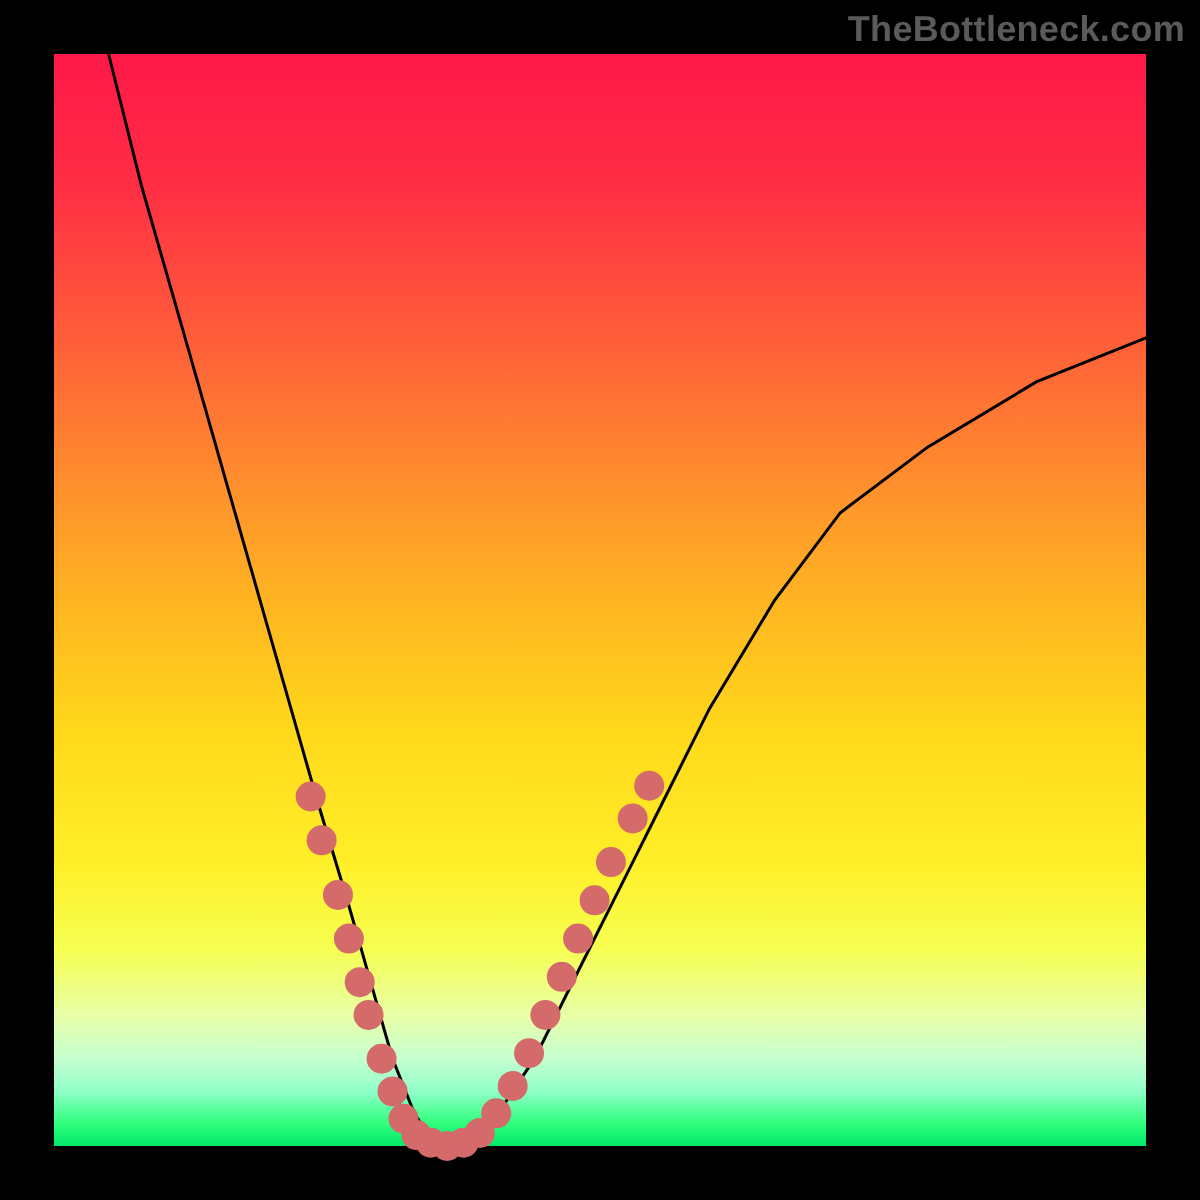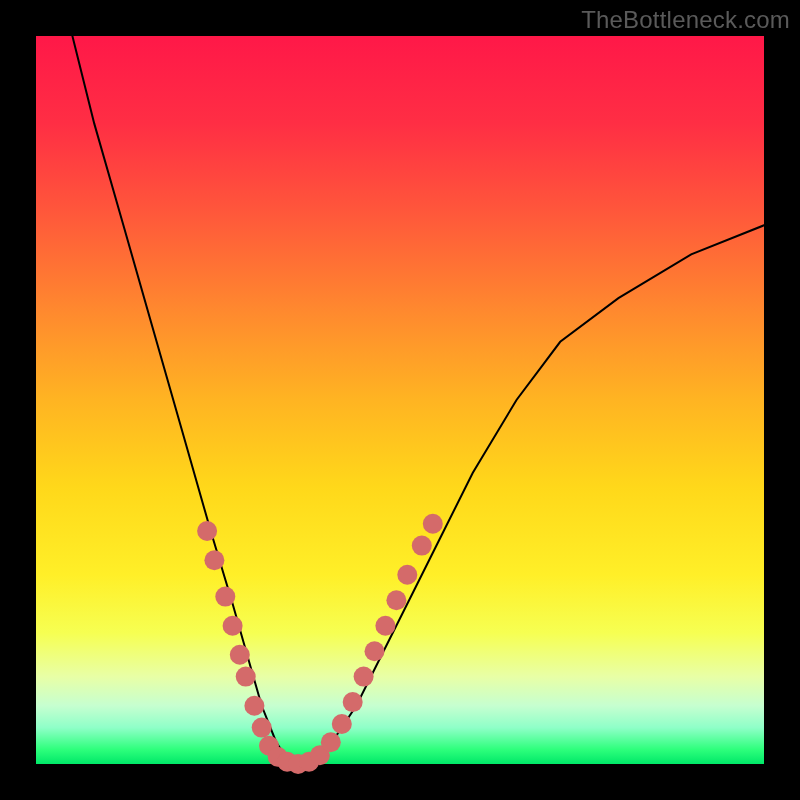--- a/index.html
+++ b/index.html
@@ -40,21 +40,21 @@
       #00e868 100%
     );
   }
   .watermark {
     position: absolute;
     top: 6px;
     right: 10px;
     font-family: Arial, Helvetica, sans-serif;
     font-size: 24px;
     color: #5a5a5a;
-    font-weight: 400;
+    font-weight: 700;
     letter-spacing: 0.2px;
     user-select: none;
   }
   svg.curve {
     position: absolute;
     left: 0;
     top: 0;
     width: 728px;
     height: 728px;
     overflow: visible;

